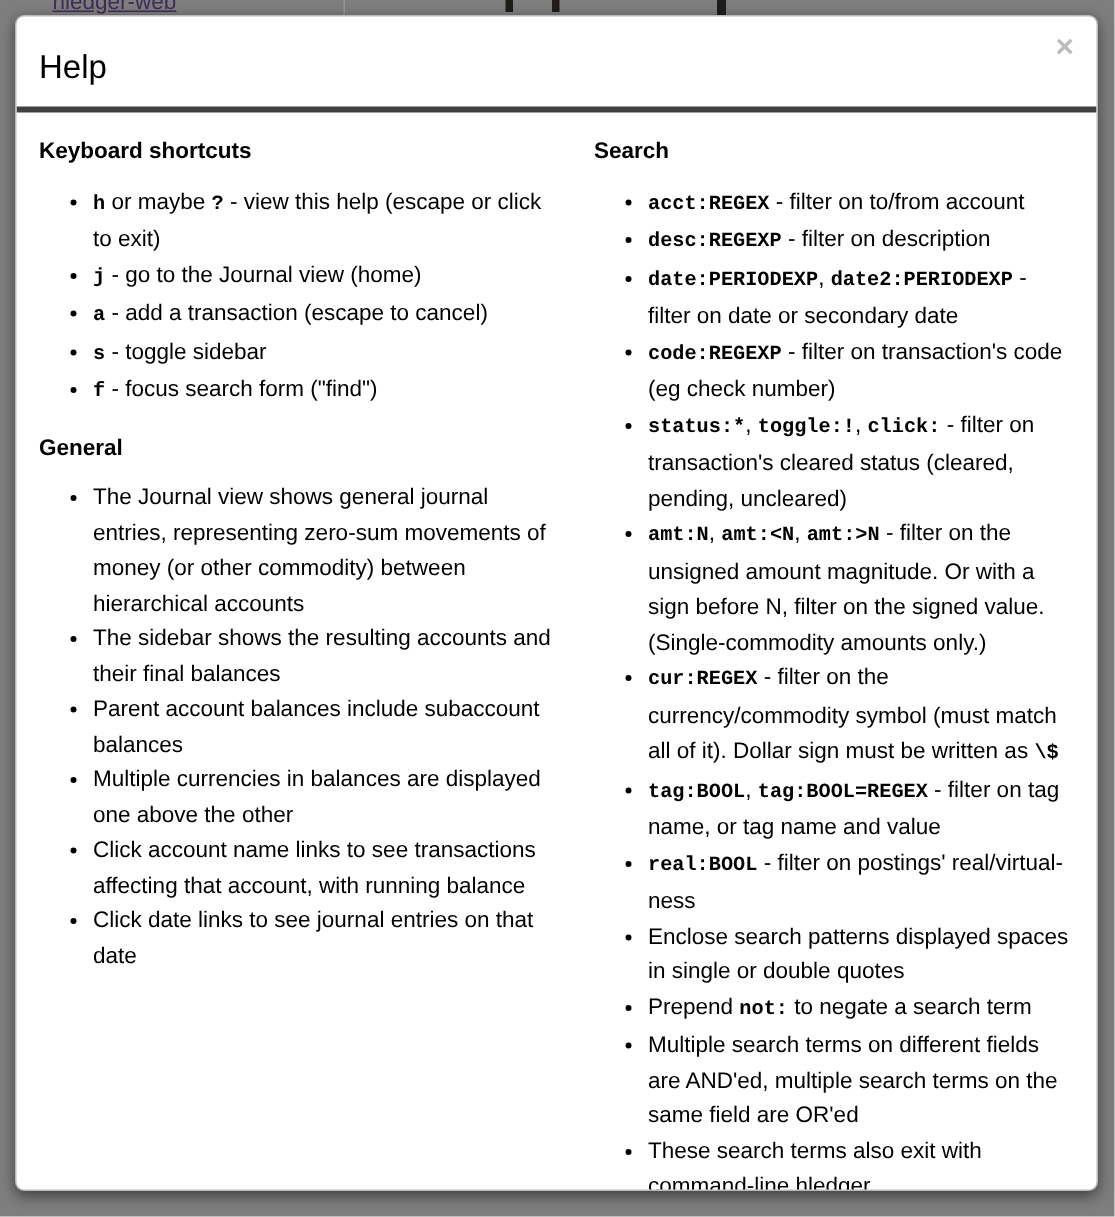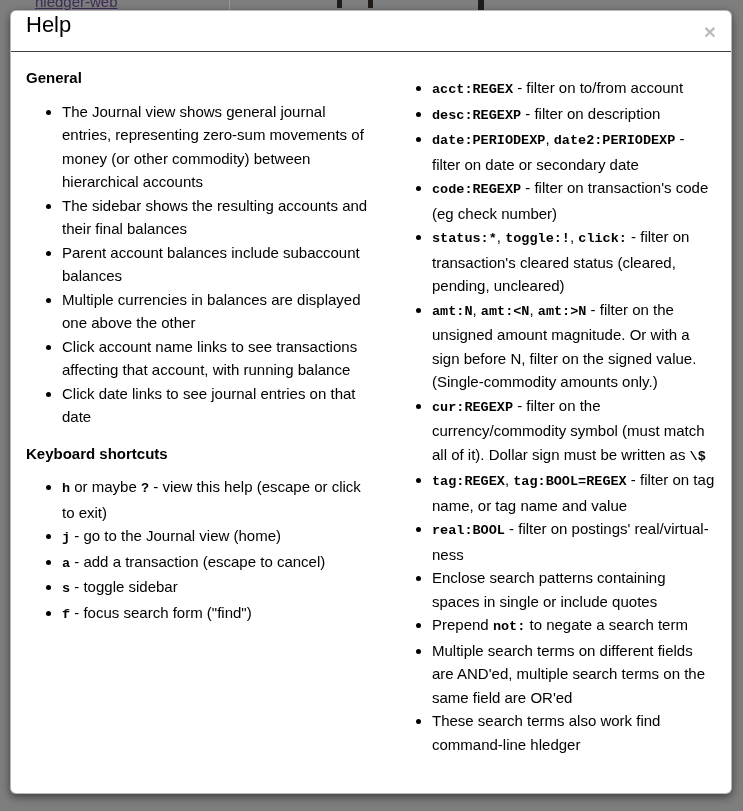--- a/index.html
+++ b/index.html
@@ -35,22 +35,22 @@
     position: absolute; left: 10px; top: 10px;
     width: 722px; height: 784px;
     background: #ffffff;
     border: 1px solid rgba(0,0,0,0.28);
     border-radius: 6px;
     box-shadow: 0 3px 9px rgba(0,0,0,0.5);
     overflow: hidden;
   }
   .modal-header {
     position: relative;
-    padding: 0 15px 12px 15px;
-    border-bottom: 1px solid #404040;
+    padding: 20px 15px 12px 15px;
+    border-bottom: 4px solid #404040;
   }
   .modal-title {
     font-size: 22px; font-weight: 400; color: #000;
     line-height: 28px;
   }
   .close-btn {
     position: absolute; top: 10px; right: 15px;
     background: none; border: none; cursor: pointer;
     font-family: "Liberation Sans", sans-serif;
     font-size: 21px; font-weight: bold; color: #bcbcbc;
@@ -96,54 +96,55 @@
 </div>
 
 <div class="modal">
   <div class="modal-header">
     <div class="modal-title">Help</div>
     <button class="close-btn">×</button>
   </div>
   <div class="modal-body">
     <div class="col-left" id="col-left">
         <div class="section">
+          <div class="section-heading">Keyboard shortcuts</div>
+          <ul class="bullets">
+            <li><code class="term">h</code> or maybe <code class="term">?</code> - view this help (escape or click to exit)</li>
+            <li><code class="term">j</code> - go to the Journal view (home)</li>
+            <li><code class="term">a</code> - add a transaction (escape to cancel)</li>
+            <li><code class="term">s</code> - toggle sidebar</li>
+            <li><code class="term">f</code> - focus search form ("find")</li>
+          </ul>
+        </div>
+        <div class="section">
           <div class="section-heading">General</div>
           <ul class="bullets">
             <li>The Journal view shows general journal entries, representing zero-sum movements of money (or other commodity) between hierarchical accounts</li>
             <li>The sidebar shows the resulting accounts and their final balances</li>
             <li>Parent account balances include subaccount balances</li>
             <li>Multiple currencies in balances are displayed one above the other</li>
             <li>Click account name links to see transactions affecting that account, with running balance</li>
             <li>Click date links to see journal entries on that date</li>
           </ul>
         </div>
-        <div class="section">
-          <div class="section-heading">Keyboard shortcuts</div>
-          <ul class="bullets">
-            <li><code class="term">h</code> or maybe <code class="term">?</code> - view this help (escape or click to exit)</li>
-            <li><code class="term">j</code> - go to the Journal view (home)</li>
-            <li><code class="term">a</code> - add a transaction (escape to cancel)</li>
-            <li><code class="term">s</code> - toggle sidebar</li>
-            <li><code class="term">f</code> - focus search form ("find")</li>
-          </ul>
-        </div>
       </div>
     <div class="col-right" id="col-right">
         <div class="section">
+          <div class="section-heading">Search</div>
           <ul class="bullets">
             <li><code class="term">acct:REGEX</code> - filter on to/from account</li>
             <li><code class="term">desc:REGEXP</code> - filter on description</li>
             <li><code class="term">date:PERIODEXP</code>, <code class="term">date2:PERIODEXP</code> - filter on date or secondary date</li>
             <li><code class="term">code:REGEXP</code> - filter on transaction's code (eg check number)</li>
             <li><code class="term">status:*</code>, <code class="term">toggle:!</code>, <code class="term">click:</code> - filter on transaction's cleared status (cleared, pending, uncleared)</li>
             <li><code class="term">amt:N</code>, <code class="term">amt:&lt;N</code>, <code class="term">amt:&gt;N</code> - filter on the unsigned amount magnitude. Or with a sign before N, filter on the signed value. (Single-commodity amounts only.)</li>
-            <li><code class="term">cur:REGEXP</code> - filter on the currency/commodity symbol (must match all of it). Dollar sign must be written as <code class="term">\$</code></li>
-            <li><code class="term">tag:REGEX</code>, <code class="term">tag:BOOL=REGEX</code> - filter on tag name, or tag name and value</li>
+            <li><code class="term">cur:REGEX</code> - filter on the currency/commodity symbol (must match all of it). Dollar sign must be written as <code class="term">\$</code></li>
+            <li><code class="term">tag:BOOL</code>, <code class="term">tag:BOOL=REGEX</code> - filter on tag name, or tag name and value</li>
             <li><code class="term">real:BOOL</code> - filter on postings' real/virtual-ness</li>
-            <li>Enclose search patterns containing spaces in single or include quotes</li>
+            <li>Enclose search patterns displayed spaces in single or double quotes</li>
             <li>Prepend <code class="term">not:</code> to negate a search term</li>
             <li>Multiple search terms on different fields are AND'ed, multiple search terms on the same field are OR'ed</li>
-            <li>These search terms also work find command-line hledger</li>
+            <li>These search terms also exit with command-line hledger</li>
           </ul>
         </div>
       </div>
   </div>
 </div>
 
 </body></html>

